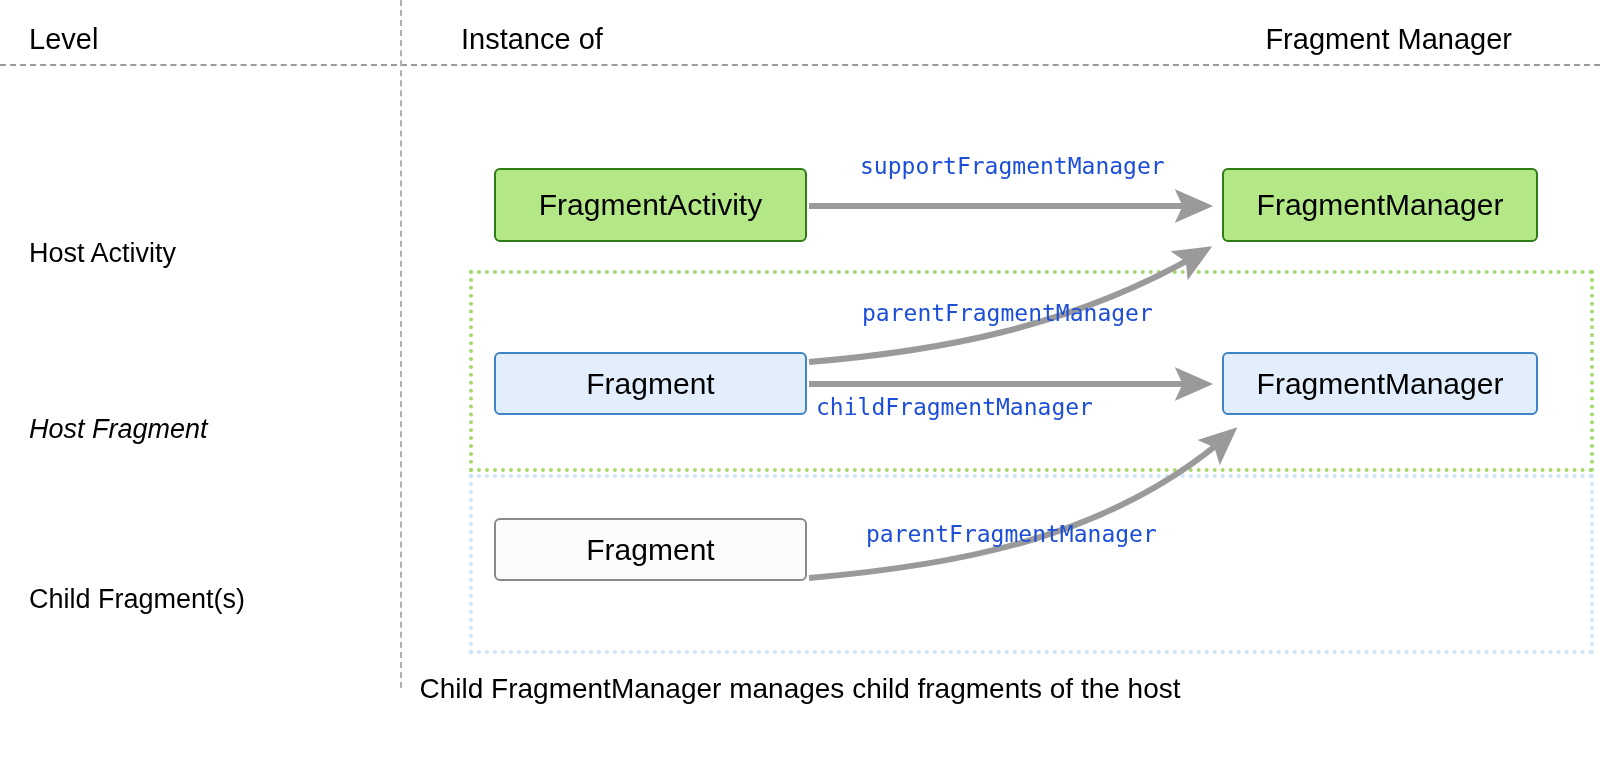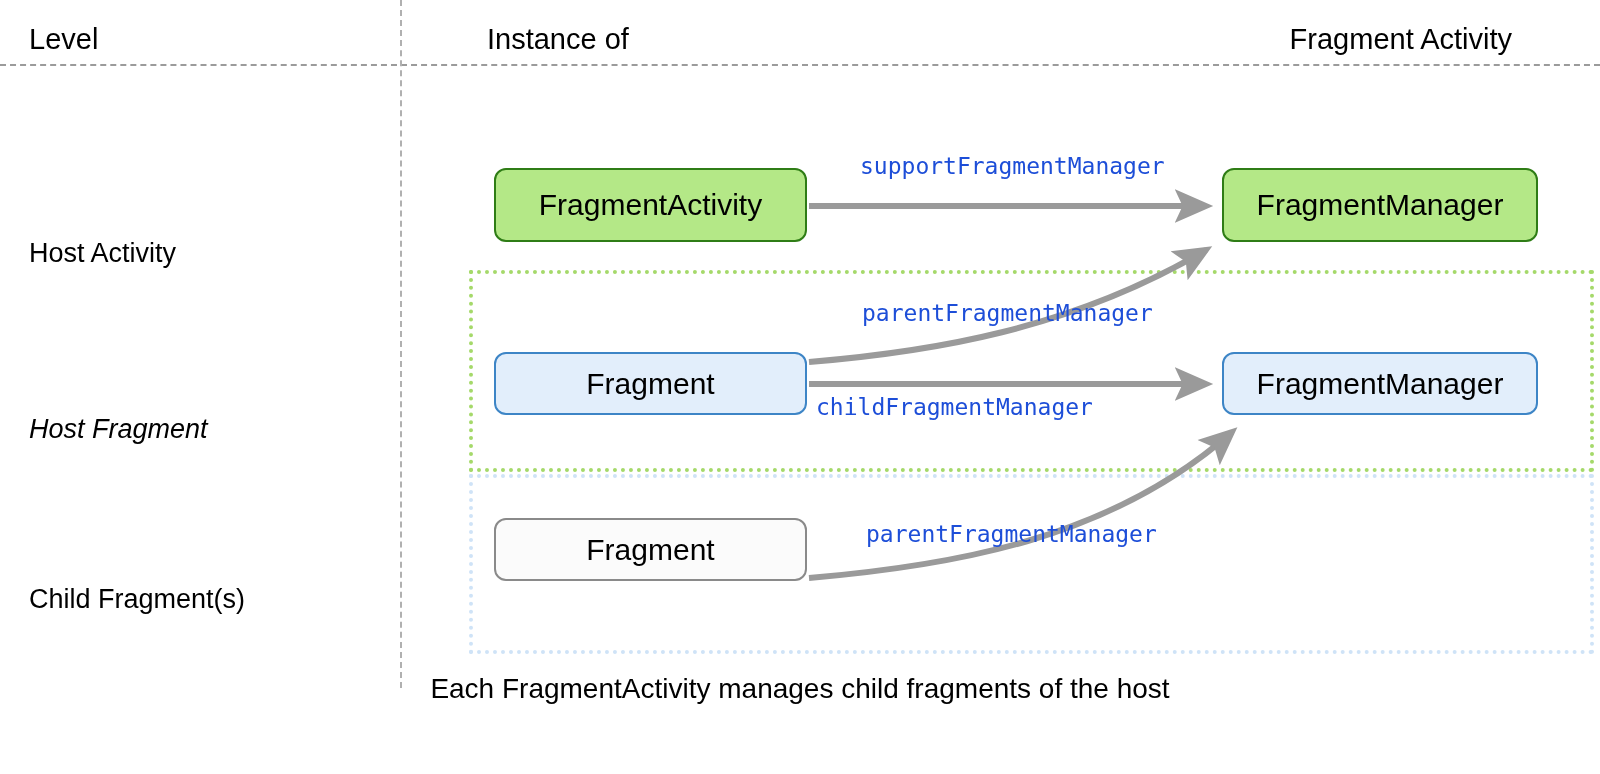--- a/index.html
+++ b/index.html
@@ -18,21 +18,21 @@
 
   
   .col-head {
     position: absolute;
     font-size: 29px;
     color: #000000;
     white-space: nowrap;
     line-height: 1;
   }
   #head-level   { left: 29px;  top: 25px; }
-  #head-instance{ left: 487px; top: 25px; }
+  #head-instance{ left: 461px; top: 25px; }
   #head-fm      { right: 88px; top: 25px; }
 
   .rule-h {
     position: absolute;
     left: 0;
     width: 1600px;
     top: 64px;
     height: 0;
     border-top: 2px dashed #9b9b9b;
   }
@@ -79,21 +79,21 @@
     border: 4px dotted #cfe3f7;
   }
 
   
   .node {
     position: absolute;
     box-sizing: border-box;
     display: flex;
     align-items: center;
     justify-content: center;
-    border-radius: 12px;
+    border-radius: 6px;
     font-size: 30px;
     color: #000000;
     white-space: nowrap;
     line-height: 1;
   }
   .node.green {
     background: #b4e887;
     border: 2px solid #2f7d16;
   }
   .node.blue {
@@ -147,21 +147,21 @@
     line-height: 1;
   }
 </style>
 </head>
 <body>
 
 <div id="stage">
 
   <div class="col-head" id="head-level">Level</div>
   <div class="col-head" id="head-instance">Instance of</div>
-  <div class="col-head" id="head-fm">Fragment Activity</div>
+  <div class="col-head" id="head-fm">Fragment Manager</div>
 
   <div class="rule-h"></div>
   <div class="rule-v"></div>
 
   <div class="group" id="group-host-fragment"></div>
   <div class="group" id="group-child-fragment"></div>
 
   <div class="level-label" id="lvl-0">Host Activity</div>
   <div class="level-label" id="lvl-1">Host Fragment</div>
   <div class="level-label" id="lvl-2">Child Fragment(s)</div>
@@ -198,15 +198,15 @@
 
   <div class="node plain" id="node-fragment-child">
     <span>Fragment</span>
   </div>
 
   <div class="edge-label" id="lbl-support">supportFragmentManager</div>
   <div class="edge-label" id="lbl-parent1">parentFragmentManager</div>
   <div class="edge-label" id="lbl-child1">childFragmentManager</div>
   <div class="edge-label" id="lbl-parent2">parentFragmentManager</div>
 
-  <div id="caption">Each FragmentActivity manages child fragments of the host</div>
+  <div id="caption">Child FragmentManager manages child fragments of the host</div>
 
 </div>
 
 </body></html>

